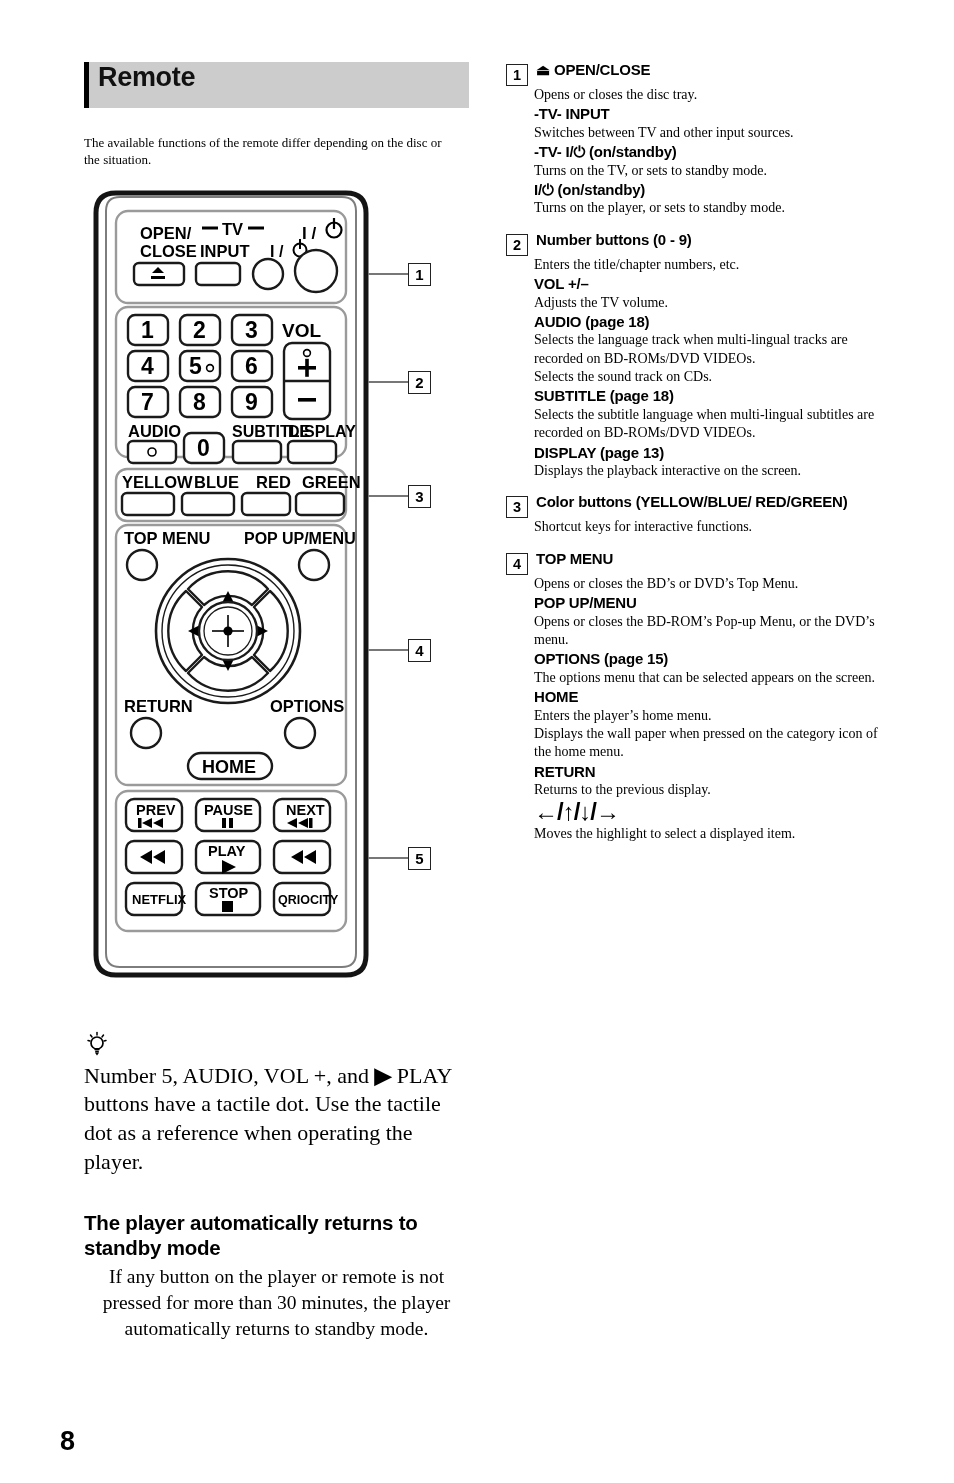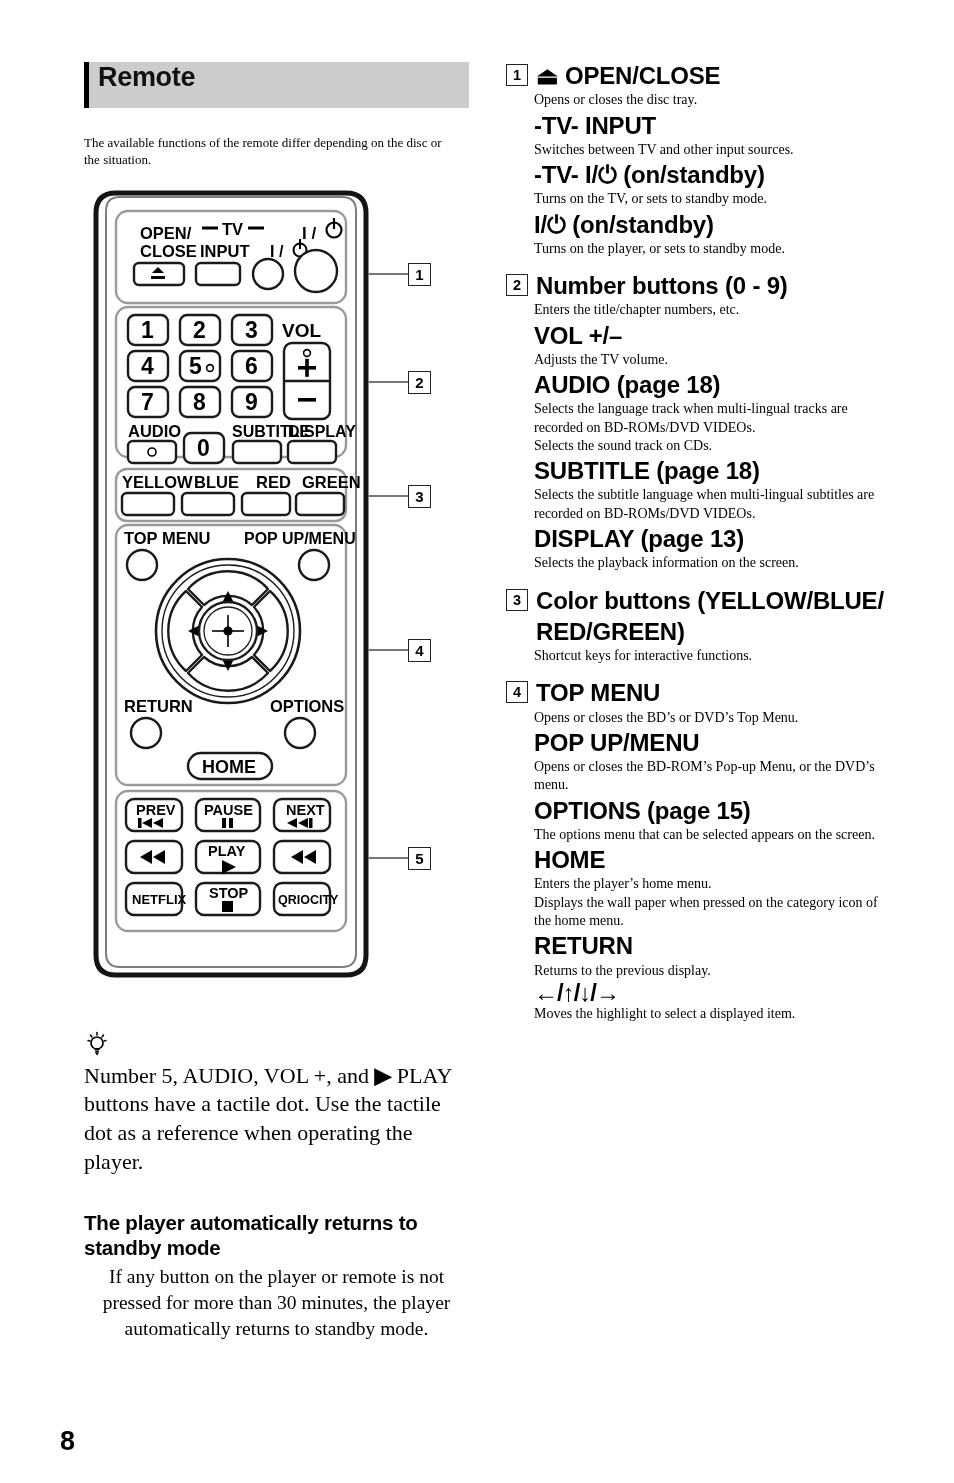--- a/index.html
+++ b/index.html
@@ -138,21 +138,21 @@
     font-family: "Liberation Sans", sans-serif;
     font-weight: bold;
     font-size: 14.5px;
     line-height: 20px;
     text-align: center;
     margin-top: 4px;
   }
   .entry-title {
     font-family: "Liberation Sans", sans-serif;
     font-weight: bold;
-    font-size: 24px;
+    font-size: 15px;
     line-height: 1.3;
     letter-spacing: -0.2px;
   }
   .entry-indent { padding-left: 28px; }
   .entry-desc {
     font-size: 14px;
     line-height: 1.31;
     margin: 0;
     padding-left: 28px;
   }
@@ -427,21 +427,21 @@
       <p class="entry-desc">Enters the title/chapter numbers, etc.</p>
       <div class="entry-indent">
         <div class="entry-title">VOL +/–</div>
         <p class="entry-desc" style="padding-left:0">Adjusts the TV volume.</p>
         <div class="entry-title">AUDIO (page 18)</div>
         <p class="entry-desc" style="padding-left:0; white-space:pre-line">Selects the language track when multi-lingual tracks are recorded on BD-ROMs/DVD VIDEOs.
 Selects the sound track on CDs.</p>
         <div class="entry-title">SUBTITLE (page 18)</div>
         <p class="entry-desc" style="padding-left:0">Selects the subtitle language when multi-lingual subtitles are recorded on BD-ROMs/DVD VIDEOs.</p>
         <div class="entry-title">DISPLAY (page 13)</div>
-        <p class="entry-desc" style="padding-left:0">Selects the playback information on the screen.</p>
+        <p class="entry-desc" style="padding-left:0">Displays the playback interactive on the screen.</p>
       </div>
     </div>
 
     <div class="entry">
       <div class="entry-head">
         <div class="entry-num">3</div>
         <div class="entry-title">Color buttons (YELLOW/BLUE/ RED/GREEN)</div>
       </div>
       <p class="entry-desc">Shortcut keys for interactive functions.</p>
     </div>

